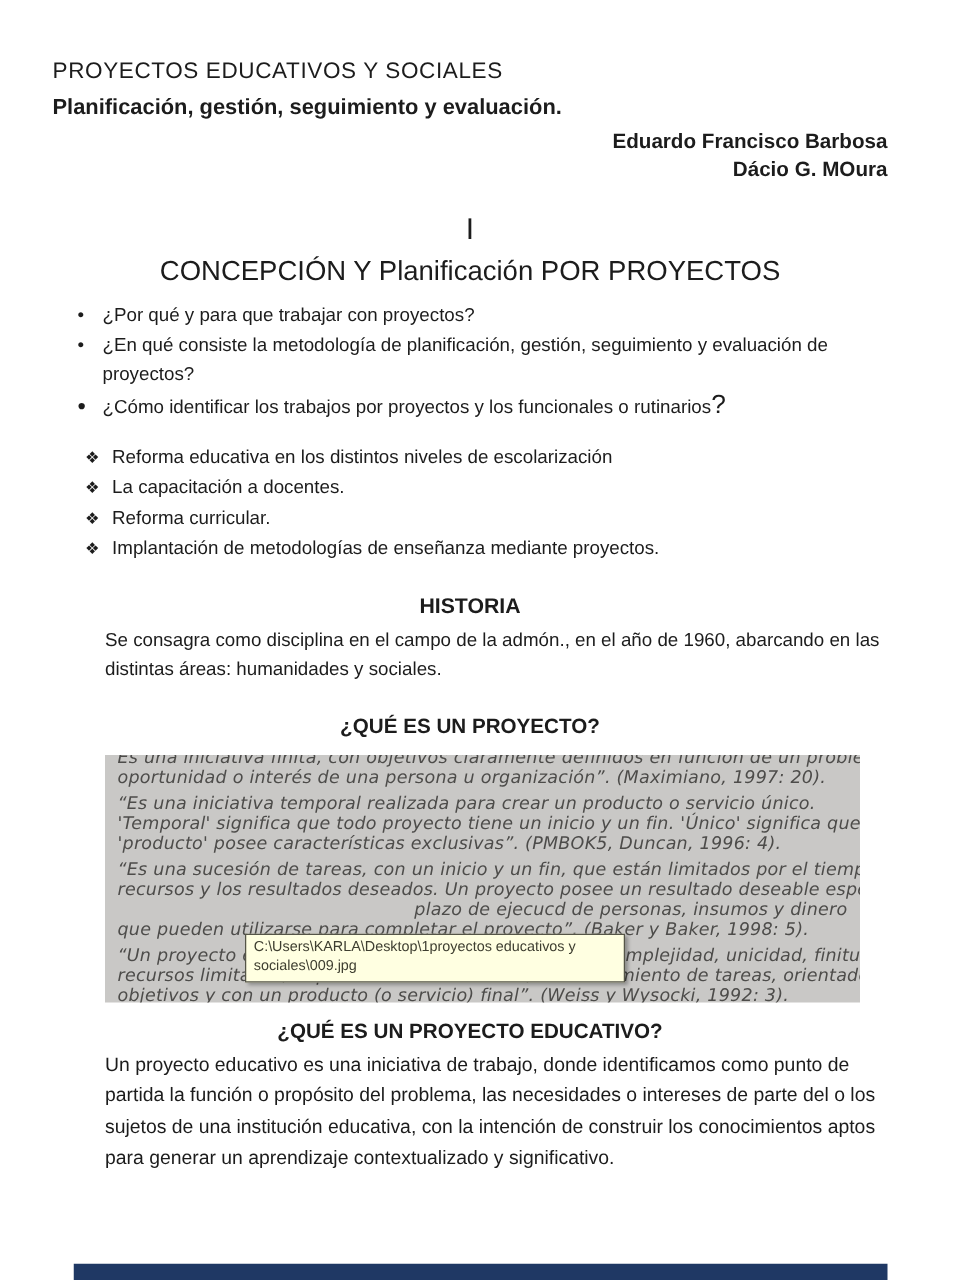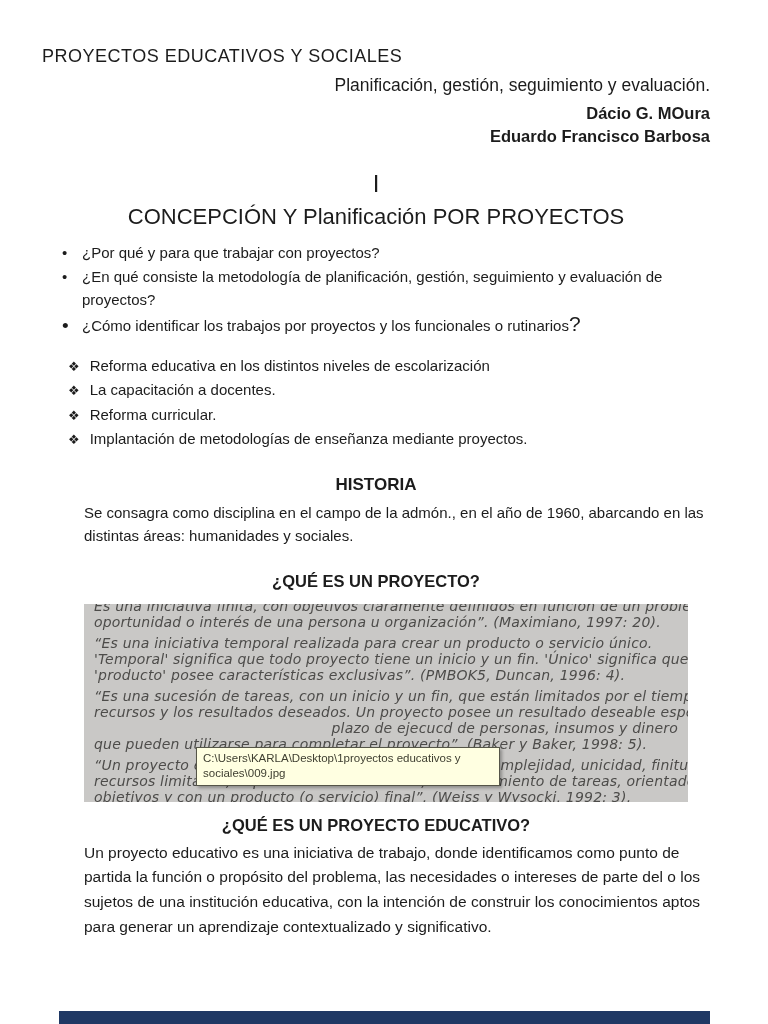--- a/index.html
+++ b/index.html
@@ -1,21 +1,21 @@
 <!DOCTYPE html>
 <html><head>
 <meta charset="utf-8">
 <style>
   html,body{margin:0;padding:0;}
   body{background:#ffffff;font-family:"Liberation Sans",sans-serif;color:#1c1c1c;}
   .page{position:relative;width:768px;height:1024px;background:#ffffff;overflow:hidden;}
   .doc{padding:46px 58px 0 42px;}
 
   .title{font-size:18px;font-weight:400;letter-spacing:.5px;}
-  .subtitle{font-size:17.5px;font-weight:400;text-align:right;margin-top:8px;}
+  .subtitle{font-size:17.5px;font-weight:700;text-align:left;margin-top:8px;}
   .authors{margin-top:6px;text-align:right;font-weight:700;font-size:16.5px;line-height:1.4;}
 
   .section-number{margin-top:22px;text-align:center;font-size:24px;font-weight:400;}
   .section-title{margin-top:6px;text-align:center;font-size:22px;font-weight:400;}
 
   ul.qlist{margin:12px 0 0 0;padding:0 0 0 28px;list-style:none;}
   ul.qlist li{position:relative;padding-left:12px;font-size:15px;line-height:1.48;margin-bottom:2px;}
   ul.qlist li::before{content:"\2022";position:absolute;left:-8px;top:0;font-size:15px;}
   ul.qlist li.big-dot::before{font-size:19px;top:-1px;}
   .bigq{font-size:21px;line-height:1;}
@@ -50,22 +50,22 @@
 </style>
 </head>
 <body>
 
 <div class="page">
   <div class="doc">
 
     <div class="title">PROYECTOS EDUCATIVOS Y SOCIALES</div>
     <div class="subtitle">Planificación, gestión, seguimiento y evaluación.</div>
     <div class="authors">
+      <div>Eduardo Francisco  Barbosa</div>
       <div>Dácio G. MOura</div>
-      <div>Eduardo Francisco  Barbosa</div>
     </div>
 
     <div class="section-number">I</div>
     <div class="section-title">CONCEPCIÓN Y Planificación POR PROYECTOS</div>
 
     <ul class="qlist">
       <li><span>¿Por qué y para que trabajar con proyectos?</span></li>
       <li><span>¿En qué consiste la metodología de planificación, gestión, seguimiento y evaluación de proyectos?</span></li>
       <li class="big-dot"><span>¿Cómo identificar los trabajos por proyectos y los funcionales o rutinarios</span><span class="bigq">?</span></li>
     </ul>

